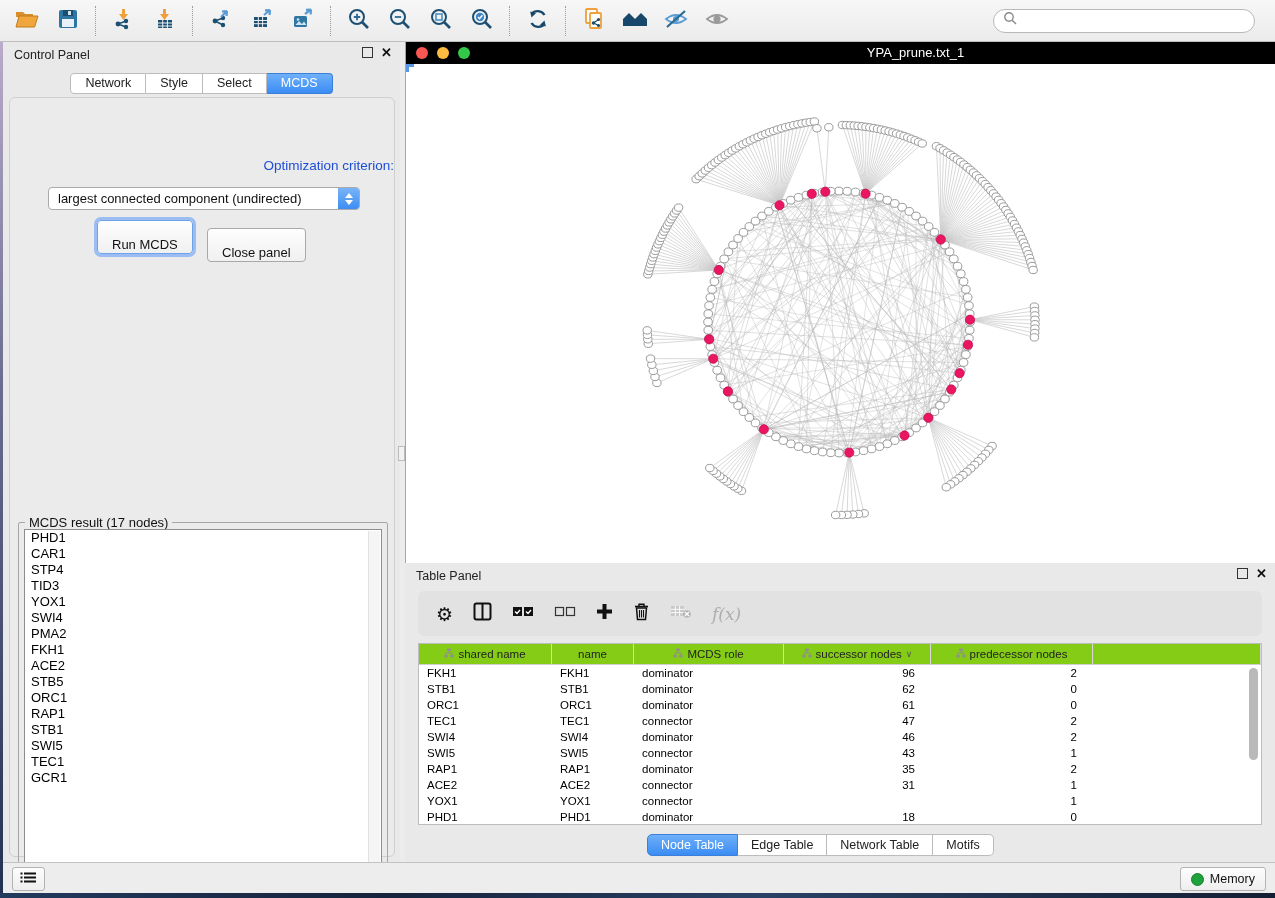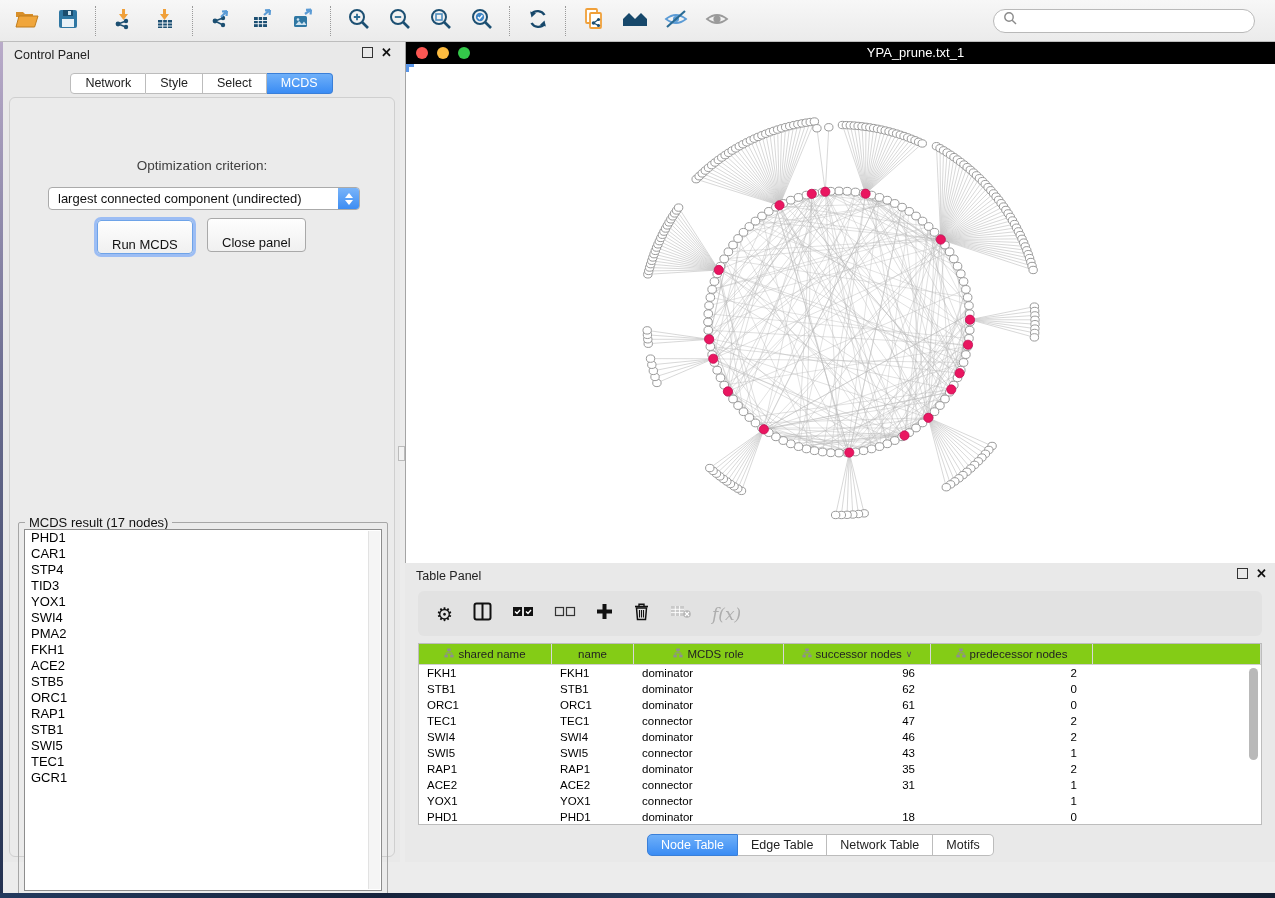--- a/index.html
+++ b/index.html
@@ -19,29 +19,29 @@
   .panel-title{position:absolute;left:11px;top:6px;font-size:12.5px;color:#222;}
   .win-icons{position:absolute;right:8px;top:5px;display:flex;gap:8px;align-items:center;}
   .float-ic{width:9px;height:9px;border:1.5px solid #333;display:inline-block;}
   .close-ic{font-size:13px;font-weight:bold;color:#111;line-height:11px;}
   .ctab-row{position:absolute;left:0;top:31px;width:100%;display:flex;justify-content:center;}
   .ctab{height:19px;line-height:19px;padding:0 14px;font-size:12.5px;background:#fff;border:1px solid #bcbcbc;border-left:none;color:#222;}
   .ctab:first-child{border-left:1px solid #bcbcbc;border-radius:4px 0 0 4px;}
   .ctab:last-child{border-radius:0 4px 4px 0;text-align:right;}
   .ctab.active{background:linear-gradient(#6fb0f9,#3a8cf4);color:#fff;border-color:#3a7fd8;}
   .cbox{position:absolute;left:6px;top:55px;width:384px;height:758px;background:#ebebeb;border:1px solid #cfcfcf;border-radius:6px;}
-  .opt-label{position:absolute;left:0;top:60px;width:100%;text-align:center;font-size:13.5px;color:#404040;}
+  .opt-label{position:absolute;left:0;top:60px;width:100%;text-align:right;font-size:13.5px;color:#1d4ed8;}
   .opt-select{position:absolute;left:38px;top:89px;width:312px;height:23px;background:#fff;border:1px solid #aaa;border-radius:4px;display:flex;align-items:center;box-sizing:border-box;}
   .opt-select .val{flex:1;font-size:13px;padding-left:9px;color:#111;white-space:nowrap;}
   .stepper{width:21px;height:21px;background:linear-gradient(#79b4f9,#3d8df3);border-radius:0 3px 3px 0;display:flex;flex-direction:column;align-items:center;justify-content:center;gap:2px;}
   .tri-up{width:0;height:0;border-left:4px solid transparent;border-right:4px solid transparent;border-bottom:5px solid #fff;}
   .tri-dn{width:0;height:0;border-left:4px solid transparent;border-right:4px solid transparent;border-top:5px solid #fff;}
   .btn{height:23px;background:linear-gradient(#fefefe,#f0f0f0);border:1px solid #a9a9a9;border-radius:4px;font-size:13px;color:#111;padding:16px 14px;font-family:"Liberation Sans",sans-serif;}
   .btn.run{position:absolute;left:87px;top:122px;box-shadow:0 0 0 3px rgba(77,144,254,.5);border-color:#6ea3e8;}
-  .btn.closep{position:absolute;left:197px;top:120px;}
+  .btn.closep{position:absolute;left:197px;top:130px;}
   .resultbox{position:absolute;left:8px;top:424px;width:368px;height:373px;border:1px solid #a6a6a6;border-radius:2px;}
   .result-legend{position:absolute;top:-8px;left:6px;background:#ebebeb;padding:0 4px;font-size:13px;color:#111;}
   .result-list{position:absolute;left:5px;top:6px;right:5px;bottom:5px;background:#fff;border:1px solid #8d8d8d;overflow:hidden;}
   .result-scroll{position:absolute;right:1px;top:1px;bottom:1px;width:11px;background:#f5f5f5;border-left:1px solid #e2e2e2;}
   .mcds-item{font-size:13px;line-height:16px;padding-left:6px;color:#000;}
 
   
   .vsplit-handle{position:absolute;left:398px;top:446px;width:7px;height:15px;background:#f2f2f2;border:1px solid #bbb;box-sizing:border-box;}
 
   
@@ -1160,16 +1160,30 @@
         </div>
     </div>
     <div class="btabs" id="btabs">
         <span class="btab active">Node Table</span>
         <span class="btab">Edge Table</span>
         <span class="btab">Network Table</span>
         <span class="btab">Motifs</span>
       </div>
   </div>
 
+  <div class="sbar">
+    <span class="listbtn">
+        <span><svg width="17" height="13" viewBox="0 0 17 13">
+            <path d="M4 2.5 h12 M4 6.5 h12 M4 10.5 h12" stroke="#111" stroke-width="2"></path>
+            <rect x="0.5" y="1.5" width="2" height="2" fill="#111"></rect>
+            <rect x="0.5" y="5.5" width="2" height="2" fill="#111"></rect>
+            <rect x="0.5" y="9.5" width="2" height="2" fill="#111"></rect>
+          </svg></span>
+      </span>
+    <span class="membtn">
+      <span class="memdot"></span>
+      <span>Memory</span>
+    </span>
+  </div>
 
   <div class="wallpaper-left"></div>
   <div class="desk-strip"></div>
 </div>
 
 </body></html>

